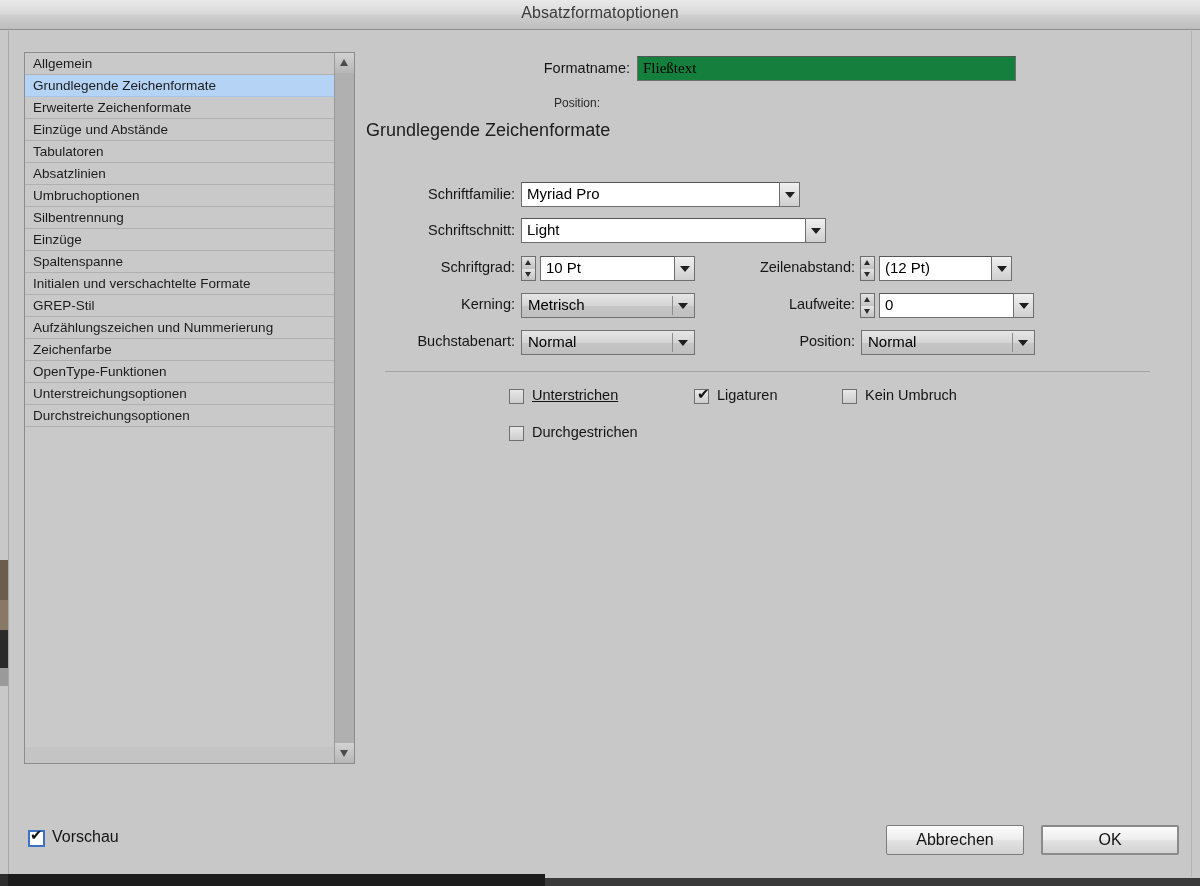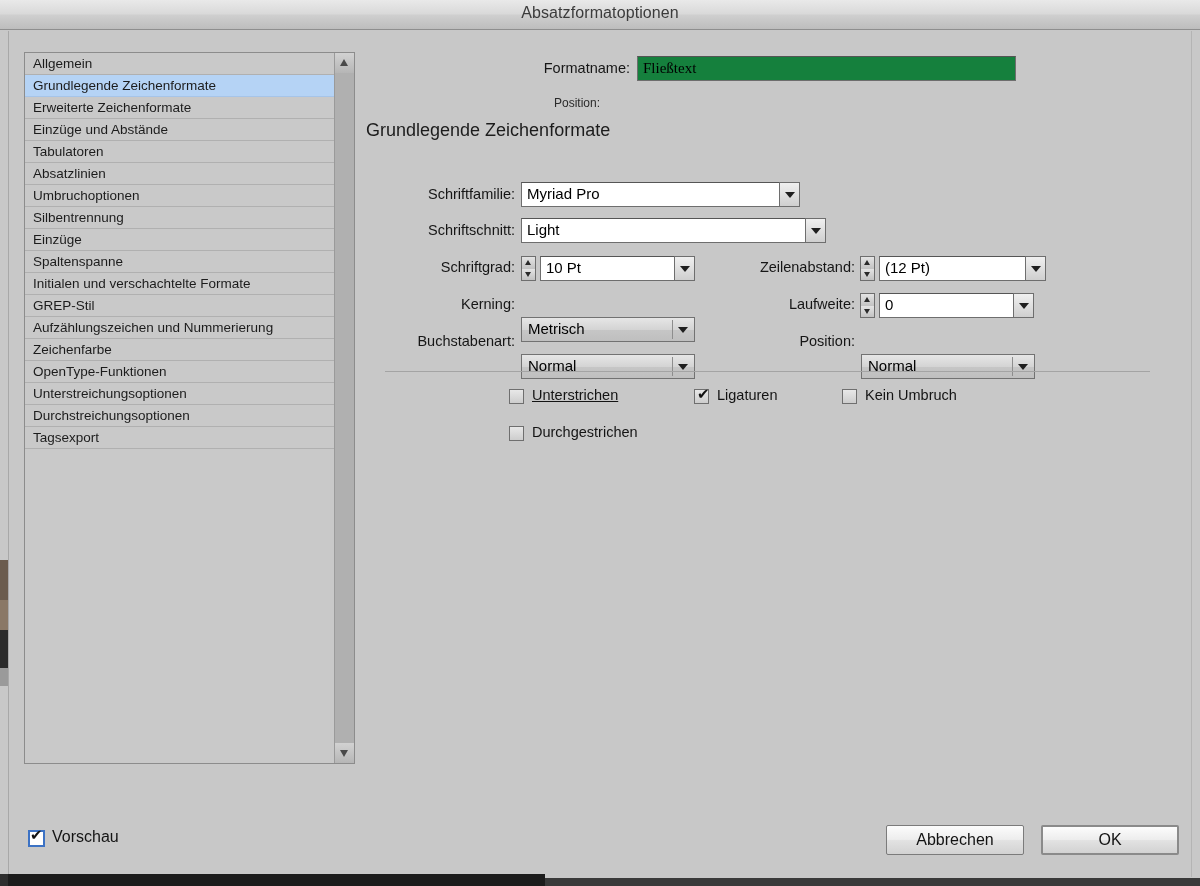--- a/index.html
+++ b/index.html
@@ -256,21 +256,20 @@
     border-top: 6px solid #1f1f1f;
   }
 
   
   .popup-gray {
     position: absolute;
     height: 25px;
     background: linear-gradient(to bottom, #e6e6e6 0%, #d4d4d4 50%, #c6c6c6 51%, #bfbfbf 100%);
     border: 1px solid #727272;
     box-sizing: border-box;
-    margin-top: 24px;
   }
   .popup-gray .cval {
     position: absolute;
     left: 6px;
     top: 2px;
     font-size: 15px;
     color: #000;
     white-space: nowrap;
   }
   .popup-gray .sep {
@@ -438,21 +437,20 @@
         <div class="list-item">Silbentrennung</div>
         <div class="list-item">Einzüge</div>
         <div class="list-item">Spaltenspanne</div>
         <div class="list-item">Initialen und verschachtelte Formate</div>
         <div class="list-item">GREP-Stil</div>
         <div class="list-item">Aufzählungszeichen und Nummerierung</div>
         <div class="list-item">Zeichenfarbe</div>
         <div class="list-item">OpenType-Funktionen</div>
         <div class="list-item">Unterstreichungsoptionen</div>
         <div class="list-item">Durchstreichungsoptionen</div>
-        <div class="list-item">Tagsexport</div>
         <div id="list-filler"></div>
       </div>
     <div id="list-scrollbar">
       <div id="sb-track"></div>
       <div class="sb-btn up">
         <div class="sb-arrow up"></div>
       </div>
       <div class="sb-btn down">
         <div class="sb-arrow down"></div>
       </div>
@@ -501,21 +499,21 @@
 
   <div class="lbl" style="left:640px; top:259px; width:215px;">Zeilenabstand:</div>
   <div class="stepper" style="left:860px; top:256px;">
     <div class="half top">
         <div class="tri-up"></div>
       </div>
     <div class="half bot">
         <div class="tri-dn"></div>
       </div>
   </div>
-  <div class="combo-white" style="left:879px; top:256px; width:167px;">
+  <div class="combo-white" style="left:879px; top:256px; width:133px;">
     <div class="cval">(12 Pt)</div>
     <div class="combo-btn">
       <div class="tri"></div>
     </div>
   </div>
 
   <div class="lbl" style="left:310px; top:296px; width:205px;">Kerning:</div>
   <div class="popup-gray" style="left:521px; top:293px; width:174px;">
     <div class="cval">Metrisch</div>
     <div class="sep"></div>

